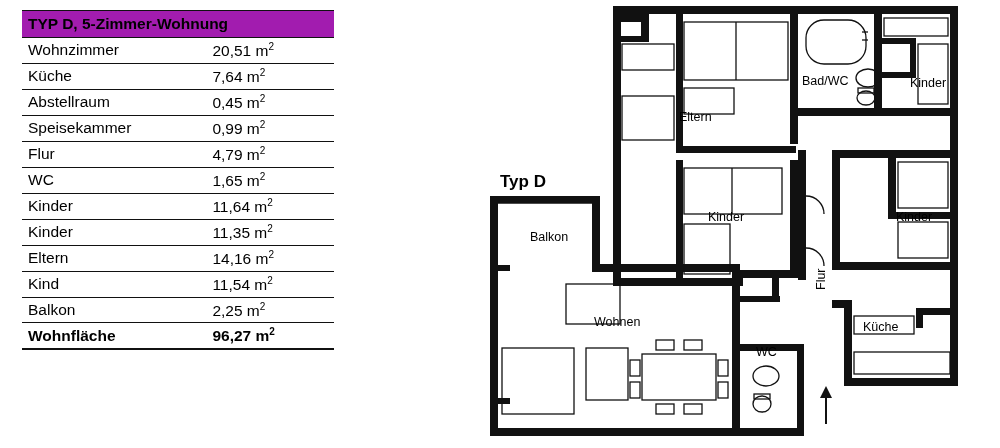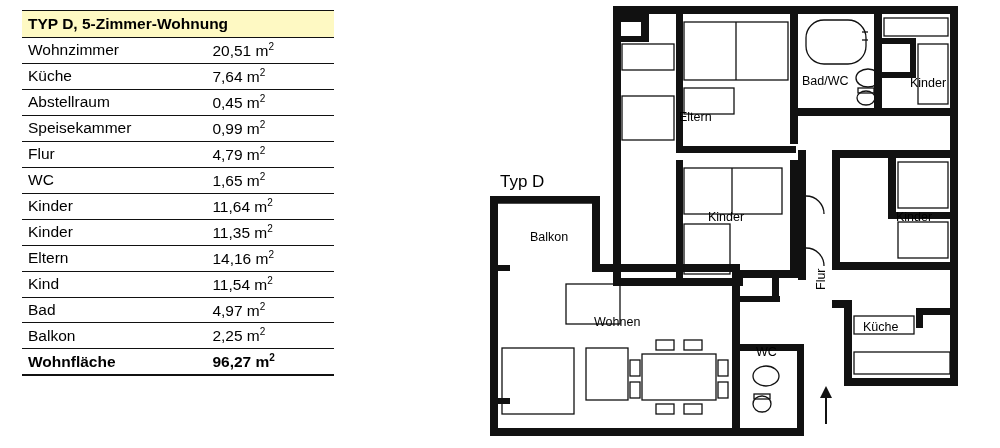--- a/index.html
+++ b/index.html
@@ -24,21 +24,21 @@
     width: 312px;
     border-collapse: collapse;
   }
   #area-table td {
     padding: 3px 4px 3px 6px;
     font-size: 15.5px;
     border-bottom: 1px solid #111;
     line-height: 1.15;
   }
   #area-table tr.header-row td {
-    background: #fef9c3;
+    background: #a21caf;
     font-weight: bold;
     border-bottom: 1.5px solid #111;
     border-top: 1.5px solid #111;
     font-size: 15.5px;
     padding-top: 4px;
     padding-bottom: 4px;
   }
   #area-table tr.total-row td {
     font-weight: bold;
     border-bottom: 2px solid #111;
@@ -61,21 +61,21 @@
   #plan svg { display: block; }
 
   .plan-label {
     position: absolute;
     font-size: 12.5px;
     color: #000;
     white-space: nowrap;
   }
   .plan-label.big {
     font-size: 17px;
-    font-weight: normal;
+    font-weight: bold;
   }
   .plan-label.rot {
     transform: rotate(-90deg);
     transform-origin: left top;
   }
 </style>
 </head>
 <body>
 
 <table id="area-table">
@@ -116,24 +116,20 @@
       <td>Kinder</td>
       <td class="val"><span>11,35 m</span><span class="sup">2</span></td>
     </tr>
     <tr>
       <td>Eltern</td>
       <td class="val"><span>14,16 m</span><span class="sup">2</span></td>
     </tr>
     <tr>
       <td>Kind</td>
       <td class="val"><span>11,54 m</span><span class="sup">2</span></td>
-    </tr>
-    <tr>
-      <td>Bad</td>
-      <td class="val"><span>4,97 m</span><span class="sup">2</span></td>
     </tr>
     <tr>
       <td>Balkon</td>
       <td class="val"><span>2,25 m</span><span class="sup">2</span></td>
     </tr>
 
     <tr class="total-row">
       <td>Wohnfläche</td>
       <td class="val"><span>96,27 m</span><span class="sup">2</span></td>
     </tr>

